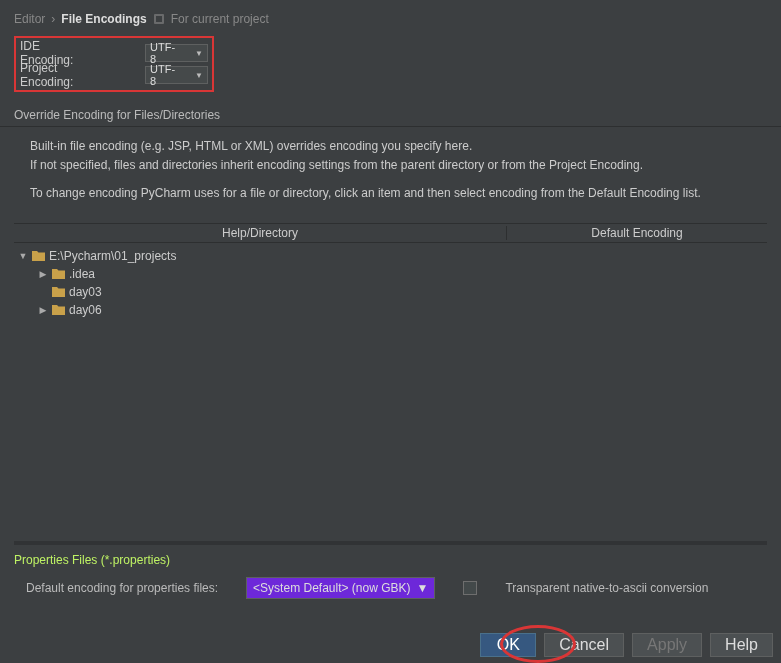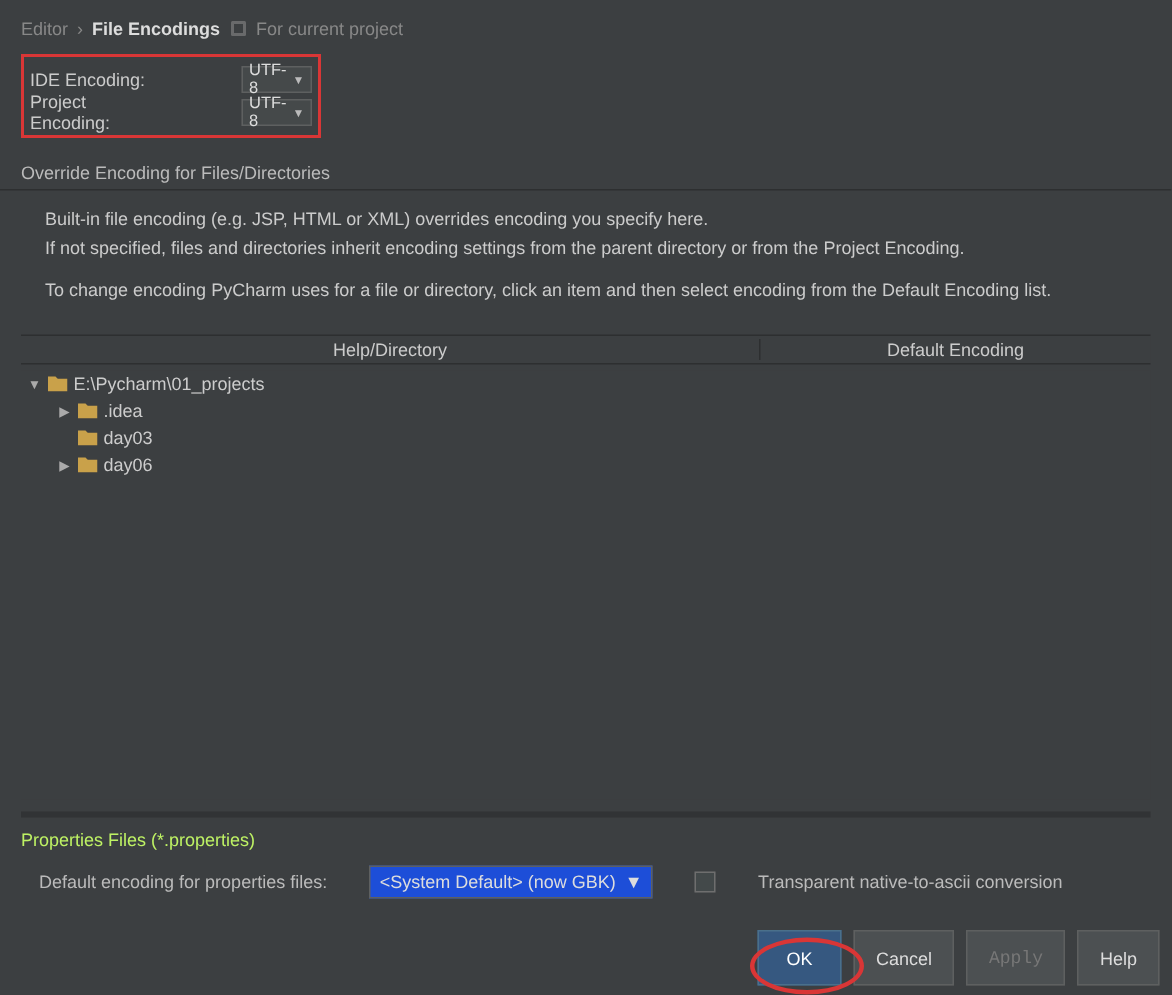--- a/index.html
+++ b/index.html
@@ -35,21 +35,21 @@
 }
 .row-enc label { color: #cccccc; width: 102px; }
 .combo {
   background: #45494a;
   border: 1px solid #5e6060;
   height: 18px;
   padding: 0 4px;
   color: #dddddd;
   display: inline-flex;
   align-items: center;
-  gap: 4px;
+  gap: 20px;
   font-size: 11px;
   cursor: pointer;
   margin-left: 48px;
 }
 .combo .arrow { font-size: 8px; color: #bbb; }
 .section-title {
   color: #bbbbbb;
   padding: 6px 14px 4px 14px;
   border-bottom: 1px solid #2d2f30;
 }
@@ -106,21 +106,21 @@
   padding: 8px 14px 0 14px;
 }
 .props-title { color: #bef264; margin-bottom: 10px; }
 .props-row {
   display: flex;
   align-items: center;
   gap: 28px;
   padding-left: 12px;
 }
 .combo-wide {
-  background: #1d4ed8;
+  background: #6d28d9;
   border: 1px solid #5e6060;
   height: 22px;
   padding: 0 6px;
   color: #dddddd;
   display: inline-flex;
   align-items: center;
   gap: 6px;
   font-size: 12px;
   cursor: pointer;
 }
@@ -132,33 +132,33 @@
 }
 .btn-bar {
   position: absolute;
   bottom: 6px;
   right: 8px;
   display: flex;
   gap: 8px;
   align-items: center;
 }
 .btn {
-  height: 37px;
+  height: 24px;
   padding: 0 14px;
   background: #4c5052;
   border: 1px solid #5e6060;
   color: #dddddd;
   display: inline-flex;
   align-items: center;
   justify-content: center;
   cursor: pointer;
-  font-size: 12px;
+  font-size: 16px;
 }
 .btn.primary { background: #365880; border: 1px solid #4a708b; color: #fff; min-width: 56px; }
-.btn.disabled { color: #777; cursor: default; font-family: Liberation Mono, monospace; }
+.btn.disabled { color: #777; cursor: default; }
 .ring {
   position: absolute;
   border: 3px solid #d93636;
   border-radius: 50%;
   width: 76px;
   height: 38px;
   pointer-events: none;
 }
 </style>
 </head>

